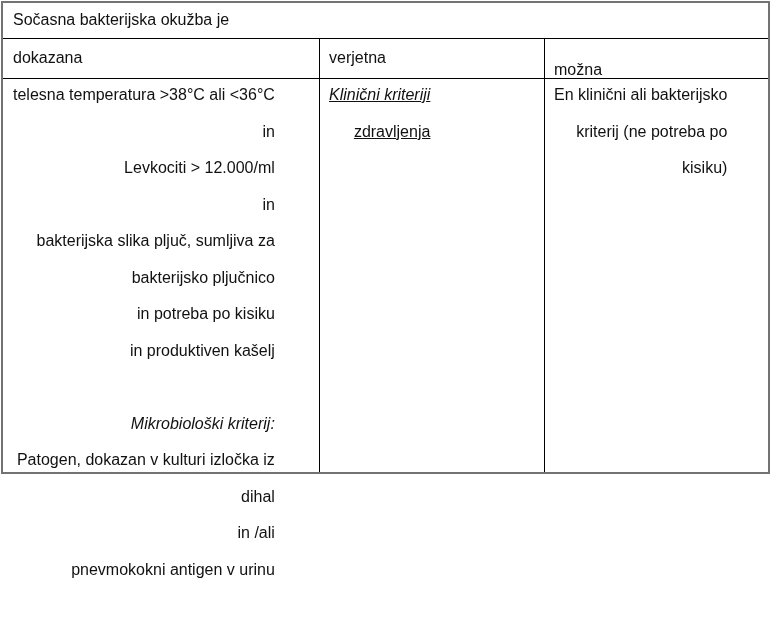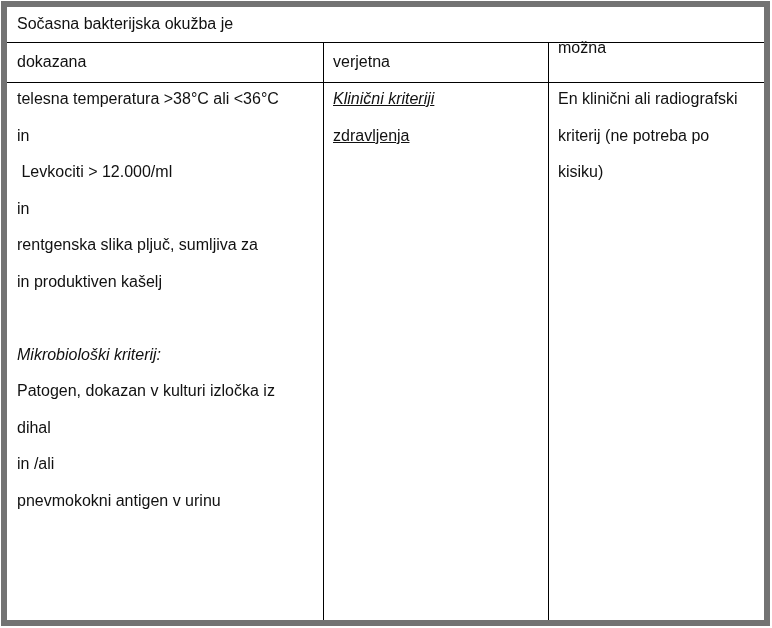--- a/index.html
+++ b/index.html
@@ -1,57 +1,59 @@
 <!DOCTYPE html>
 <html><head>
 <meta charset="utf-8">
 <style>
   html, body { margin: 0; padding: 0; background: #ffffff; }
   body { width: 772px; height: 628px; position: relative; overflow: hidden;
          font-family: "Liberation Sans", "DejaVu Sans", sans-serif; color: #111; }
-  .tbl { position: absolute; left: 1px; top: 1px; width: 769px; height: 625px;
-         border: 6px solid #737373; box-sizing: border-box; }
+  .tbl { position: absolute; left: 1px; top: 1px; width: 769px; height: 473px;
+         border: 2px solid #737373; box-sizing: border-box; text-align: right; }
   .hline { position: absolute; left: 0; right: 0; height: 0; border-top: 1px solid #000; }
   .vline { position: absolute; width: 0; border-left: 1px solid #000; }
   .cell { position: absolute; font-size: 16px; line-height: 36.5px; white-space: nowrap; }
   .it { font-style: italic; }
 </style>
 </head>
 <body>
 
 <div class="tbl">
   <div class="hline" style="top:35px;"></div>
   <div class="hline" style="top:75px;"></div>
   <div class="vline" style="left:316px; top:35px; bottom:0;"></div>
   <div class="vline" style="left:541px; top:35px; bottom:0;"></div>
 
   <div class="cell" style="left:10px; top:0px; line-height:34px;">Sočasna bakterijska okužba je</div>
 
   <div class="cell" style="left:10px; top:36px; line-height:38px;">dokazana</div>
   <div class="cell" style="left:326px; top:36px; line-height:38px;">verjetna</div>
-  <div class="cell" style="left:551px; top:22px; line-height:38px;">možna</div>
+  <div class="cell" style="left:551px; top:48px; line-height:38px;">možna</div>
 
   <div class="cell" style="left:10px; top:74px;">
     <div>telesna temperatura &gt;38°C ali &lt;36°C</div>
     <div>in</div>
     <div style="white-space:pre;"> Levkociti &gt; 12.000/ml</div>
     <div>in</div>
-    <div>rentgenska slika pljuč, sumljiva za</div>
+    <div>bakterijska slika pljuč, sumljiva za</div>
+    <div>bakterijsko pljučnico</div>
+    <div>in potreba po kisiku</div>
     <div>in produktiven kašelj</div>
     <div style="height:36.5px;"></div>
     <div class="it">Mikrobiološki kriterij:</div>
     <div>Patogen, dokazan v kulturi izločka iz</div>
     <div>dihal</div>
     <div>in /ali</div>
     <div>pnevmokokni antigen v urinu</div>
   </div>
 
   <div class="cell" style="left:326px; top:74px;text-decoration:underline;">
     <div class="it">Klinični kriteriji</div>
     <div>zdravljenja</div>
   </div>
 
   <div class="cell" style="left:551px; top:74px;">
-    <div>En klinični ali radiografski</div>
+    <div>En klinični ali bakterijsko</div>
     <div>kriterij (ne potreba po</div>
     <div>kisiku)</div>
   </div>
 </div>
 
 </body></html>

